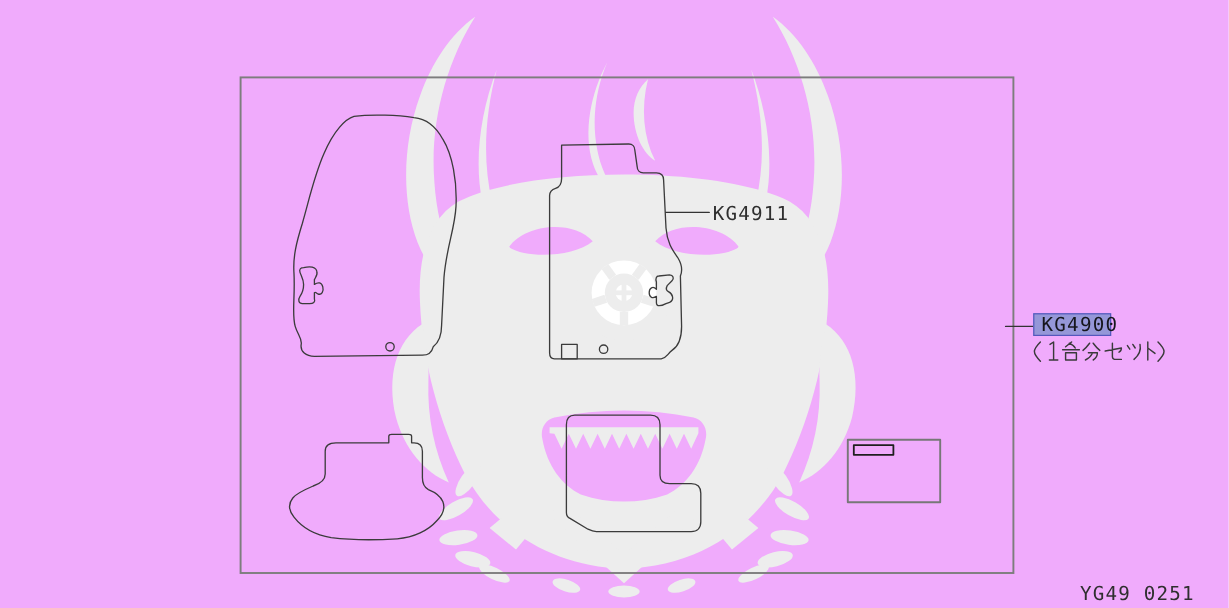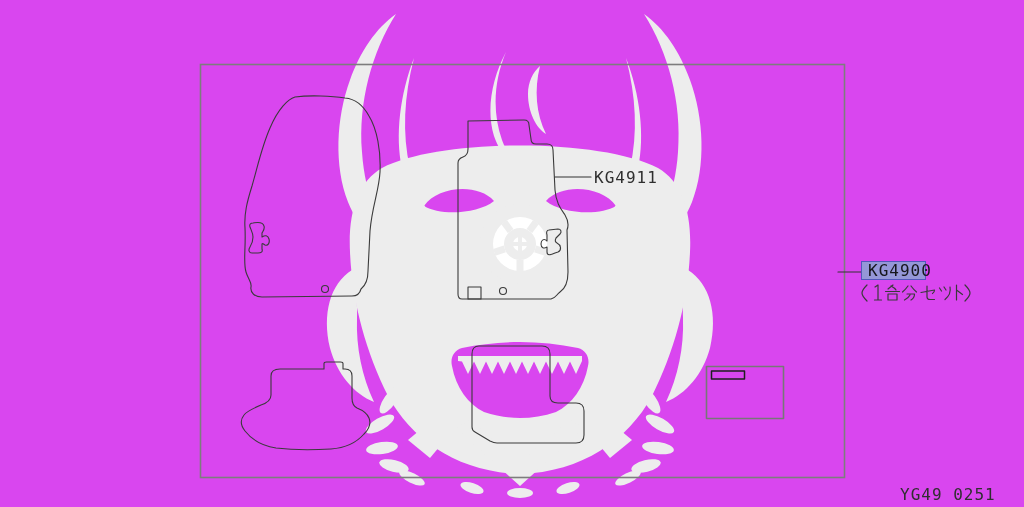--- a/index.html
+++ b/index.html
@@ -1,16 +1,16 @@
 <!DOCTYPE html>
 <html><head>
 <meta charset="utf-8">
 <style>
   html,body{margin:0;padding:0;background:#fff;}
-  .stage{position:relative;width:1024px;height:507px;background:#d946ef;overflow:hidden;
+  .stage{position:relative;width:1024px;height:507px;background:#f0abfc;overflow:hidden;
          font-family:"DejaVu Sans Mono","Liberation Mono",monospace;}
   .stage svg{position:absolute;left:0;top:0;}
   .label{position:absolute;font-size:16px;letter-spacing:1px;color:#2f2f2f;white-space:nowrap;line-height:1;}
   .hl-box{position:absolute;left:861px;top:261px;width:65px;height:19px;
           background:#9597d8;border:1px solid #5457bd;box-sizing:border-box;}
   #kg4900-label{left:868px;top:263px;z-index:5;color:#16161c;text-align:right;}
   #kg4911-label{left:594px;top:170px;}
   #diagram-code{left:900px;top:487px;}
   #set-note{position:absolute;left:859px;top:284px;width:112px;height:18px;}
   .sr-only{position:absolute;width:1px;height:1px;overflow:hidden;clip:rect(0 0 0 0);white-space:nowrap;}

